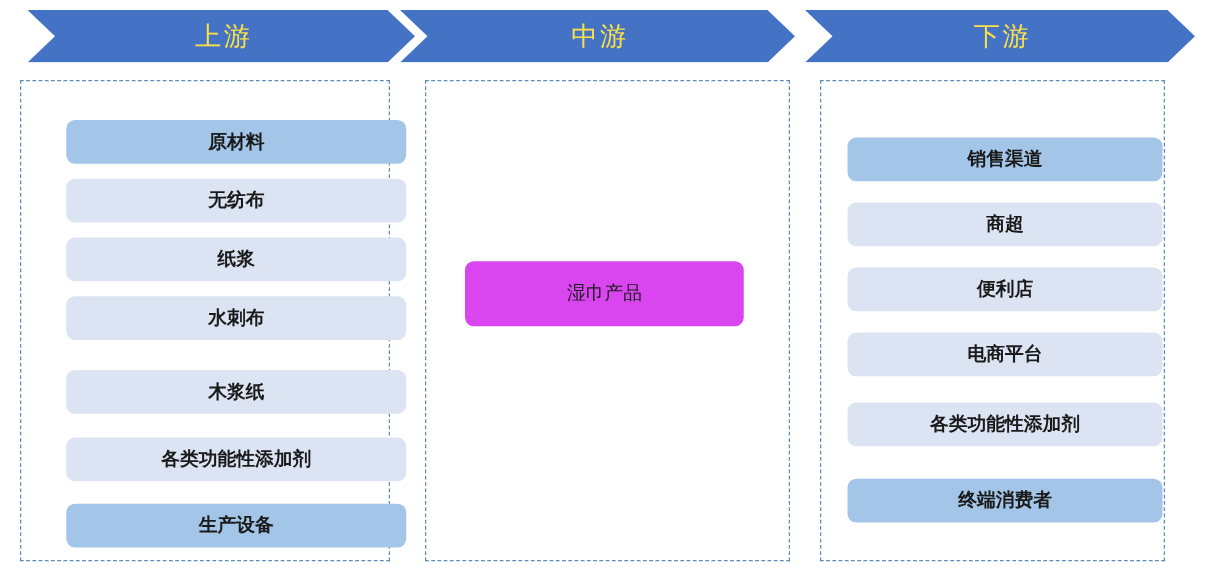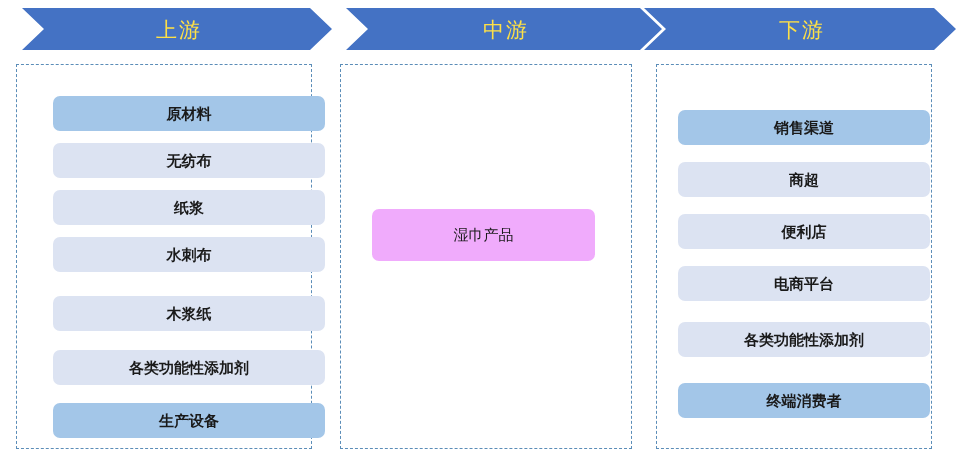--- a/index.html
+++ b/index.html
@@ -42,21 +42,21 @@
     letter-spacing: 2px;
     line-height: 1;
     padding-left: 4px;
   }
   .arrow.a1 {
     left: 22px;
     width: 310px;
     clip-path: polygon(0 0, 288px 0, 310px 50%, 288px 100%, 0 100%, 22px 50%);
   }
   .arrow.a2 {
-    left: 346px;
+    left: 320px;
     width: 316px;
     clip-path: polygon(0 0, 294px 0, 316px 50%, 294px 100%, 0 100%, 22px 50%);
   }
   .arrow.a3 {
     left: 644px;
     width: 312px;
     clip-path: polygon(0 0, 290px 0, 312px 50%, 290px 100%, 0 100%, 22px 50%);
   }
 
   
@@ -95,21 +95,21 @@
   
   .col-left .box  { left: 53px; width: 272px; height: 35px; }
   
   .col-right .box { left: 678px; width: 252px; height: 35px; }
   
   .box.product {
     left: 372px;
     top: 209px;
     width: 223px;
     height: 52px;
-    background: #f0abfc;
+    background: #d946ef;
     font-size: 15px;
   }
 </style>
 </head>
 <body>
 
 <div id="stage">
 
   <div class="arrow-band">
     <div class="arrow a1">

